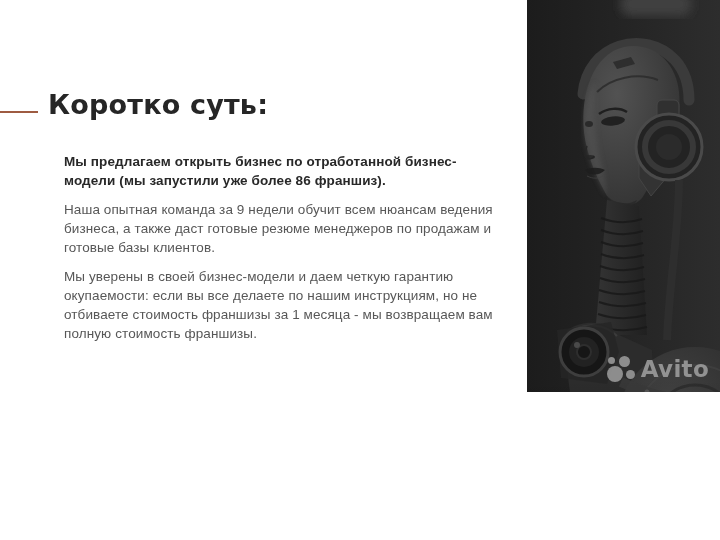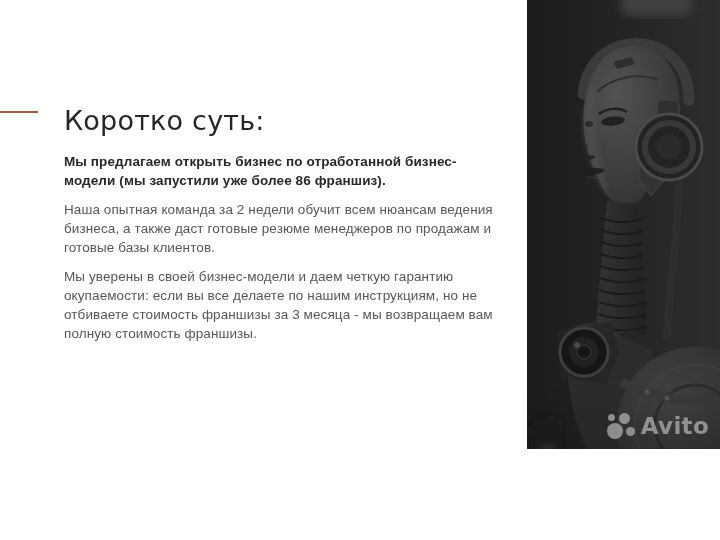--- a/index.html
+++ b/index.html
@@ -7,41 +7,41 @@
     width:720px;height:540px;position:relative;overflow:hidden;
     background:#ffffff;
     font-family:"Liberation Sans", sans-serif;
   }
   
   .accent-line{
     position:absolute;left:0;top:111px;width:38px;height:2px;
     background:#9e5b41;
   }
   .slide-title{
-    position:absolute;left:48px;top:88px;margin:16px;
+    position:absolute;left:48px;top:88px;margin:0;
     font-family:"DejaVu Sans", sans-serif;
-    font-size:27px;line-height:34px;font-weight:normal;
+    font-size:27px;line-height:34px;font-weight:bold;
     color:#262626;letter-spacing:.2px;
   }
   .paragraphs{
     position:absolute;left:48px;top:152px;width:452px;
   }
   .paragraphs p{
     margin:0 0 10px 16px;
     font-size:13.5px;line-height:19px;
     color:#575757;letter-spacing:.1px;
   }
   .paragraphs p.bold{
     font-weight:bold;color:#282828;
   }
   .paragraphs p.gap-before{margin-top:40px;}
   .paragraphs p.one-line{white-space:nowrap;}
   
   .image-panel{
-    position:absolute;left:527px;top:0;width:193px;height:449px;
+    position:absolute;left:527px;top:0;width:193px;height:392px;
     background:#242424;overflow:hidden;
   }
   .image-panel svg{display:block;}
   
   .watermark{
     position:absolute;right:11px;bottom:9px;
     display:flex;align-items:center;gap:5px;
     opacity:.78;
   }
   .wm-dots{position:relative;width:29px;height:27px;}
@@ -58,22 +58,22 @@
 </style>
 </head>
 <body>
 
 <div class="accent-line"></div>
 
 <h1 class="slide-title">Коротко суть:</h1>
 
 <div class="paragraphs">
   <p class="bold">Мы предлагаем открыть бизнес по отработанной бизнес-модели (мы запустили уже более 86 франшиз).</p>
-  <p>Наша опытная команда за 2 недели обучит всем нюансам ведения бизнеса, а также даст готовые резюме менеджеров по продажам и готовые базы клиентов.</p>
-  <p>Мы уверены в своей бизнес-модели и даем четкую гарантию окупаемости: если вы все делаете по нашим инструкциям, но не отбиваете стоимость франшизы за 3 месяца - мы возвращаем вам полную стоимость франшизы.</p>
+  <p>Наша опытная команда за 9 недели обучит всем нюансам ведения бизнеса, а также даст готовые резюме менеджеров по продажам и готовые базы клиентов.</p>
+  <p>Мы уверены в своей бизнес-модели и даем четкую гарантию окупаемости: если вы все делаете по нашим инструкциям, но не отбиваете стоимость франшизы за 1 месяца - мы возвращаем вам полную стоимость франшизы.</p>
 </div>
 
 <div class="image-panel">
   <svg width="193" height="540" viewBox="0 0 193 540" xmlns="http://www.w3.org/2000/svg">
     <defs>
       <linearGradient id="bgG" x1="0" y1="0" x2="1" y2="0">
         <stop offset="0" stop-color="#1c1c1c"></stop>
         <stop offset="0.5" stop-color="#242424"></stop>
         <stop offset="1" stop-color="#2d2d2d"></stop>
       </linearGradient>

